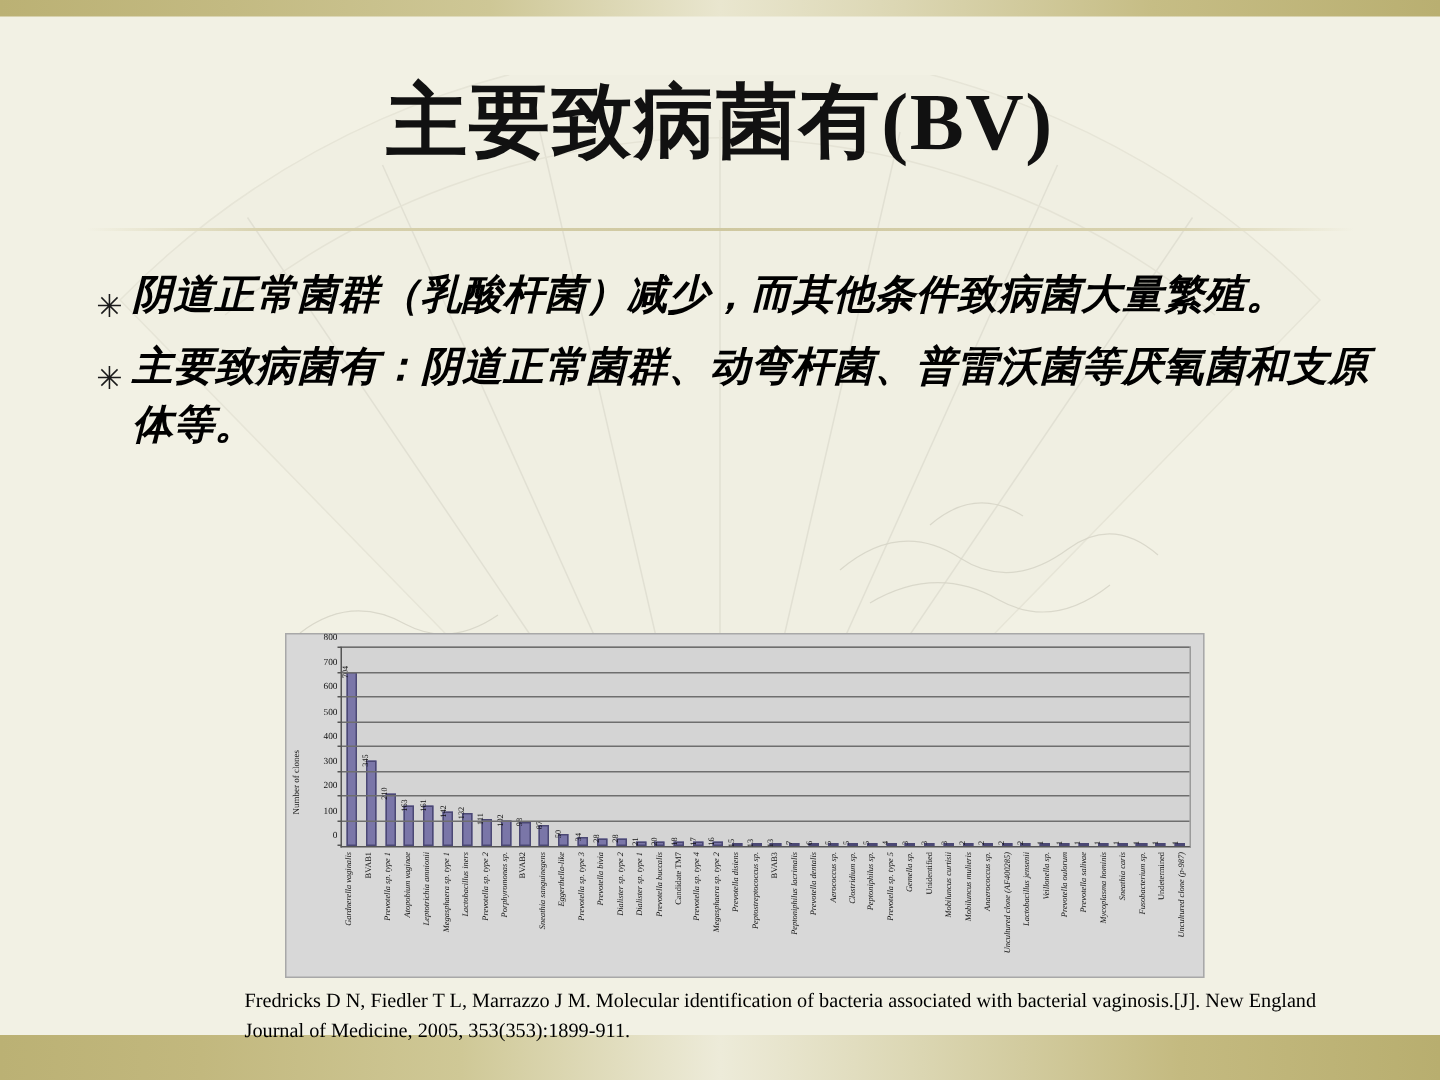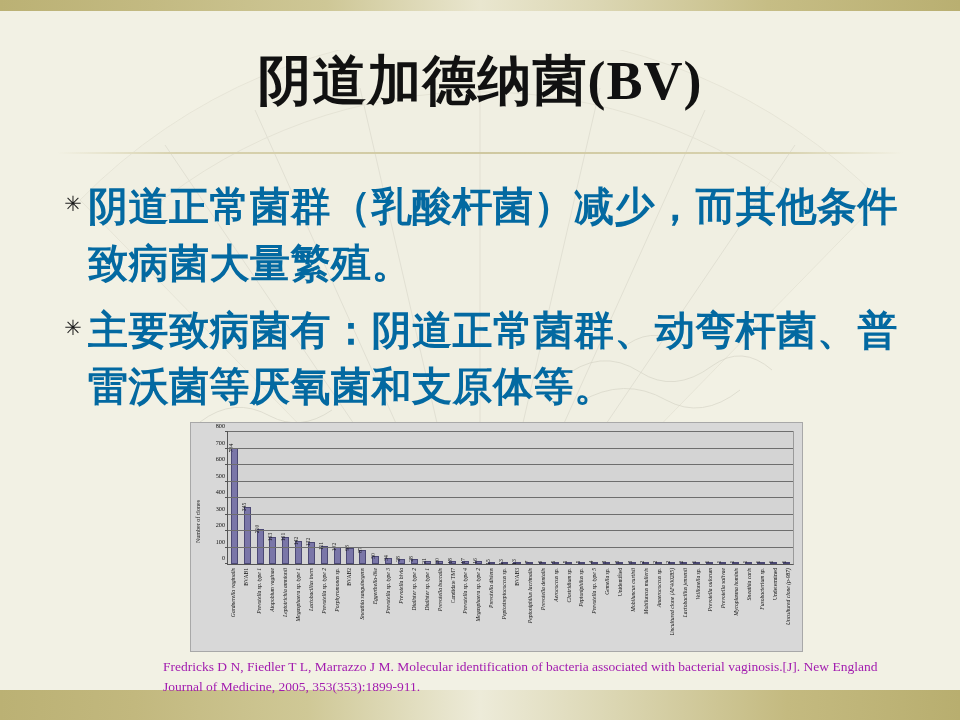--- a/index.html
+++ b/index.html
@@ -61,22 +61,22 @@
   .bullet-row { display: flex; align-items: flex-start; margin-bottom: 10px; }
   .bullet-mark {
     width: 30px; flex: 0 0 30px;
     font-size: 21px; color: #1a1a1a; line-height: 1;
     padding-top: 16px; text-align: center;
     font-family: "DejaVu Sans", sans-serif;
   }
   .bullet-text {
     flex: 1;
     font-family: "DejaVu Serif", "Liberation Serif", serif;
-    font-size: 40px; font-weight: 700; color: #0369a1;
-    line-height: 1.42; letter-spacing: .5px;
+    font-size: 27px; font-weight: 700; color: #000000;
+    line-height: 1.42; letter-spacing: .5px; font-style: italic;
   }
 
   
   .chart-box {
     position: absolute; left: 190px; top: 422px;
     width: 613px; height: 230px;
     background: #D8D8D8;
     border: 1px solid #A8A8A8;
     padding: 4px 6px 2px 4px;
   }
@@ -140,21 +140,21 @@
     font-size: 5.6px; white-space: nowrap; color: #111;
     font-style: italic;
     font-family: "Liberation Serif", serif;
   }
   .xlab.plain { font-style: normal; }
 
   
   .citation {
     position: absolute; left: 163px; top: 657px; width: 720px;
     font-family: "Liberation Serif", "DejaVu Serif", serif;
-    font-size: 13.5px; color: #a21caf; line-height: 1.5;
+    font-size: 13.5px; color: #000000; line-height: 1.5;
   }
 </style>
 </head>
 <body>
 
 <div id="slide">
 
   <div class="fan-wrap">
     <svg class="fan-svg" width="1040" height="560" viewBox="0 0 1040 560">
       <g stroke="#C9C7BA" stroke-width="1" fill="none" opacity="0.75">
@@ -175,21 +175,21 @@
         <path d="M240 372 q34 -26 70 -6 q30 16 62 -6"></path>
         <path d="M260 392 q40 -20 78 0"></path>
       </g>
     </svg>
   </div>
 
   <div class="band top"></div>
   <div class="band bottom"></div>
 
   <div class="title-area">
-    <div class="title">阴道加德纳菌(BV)</div>
+    <div class="title">主要致病菌有(BV)</div>
   </div>
   <div class="title-rule"></div>
 
   <div class="bullets">
     <div class="bullet-row">
       <div class="bullet-mark">✳</div>
       <div class="bullet-text">阴道正常菌群（乳酸杆菌）减少，而其他条件致病菌大量繁殖。</div>
     </div>
     <div class="bullet-row">
       <div class="bullet-mark">✳</div>

